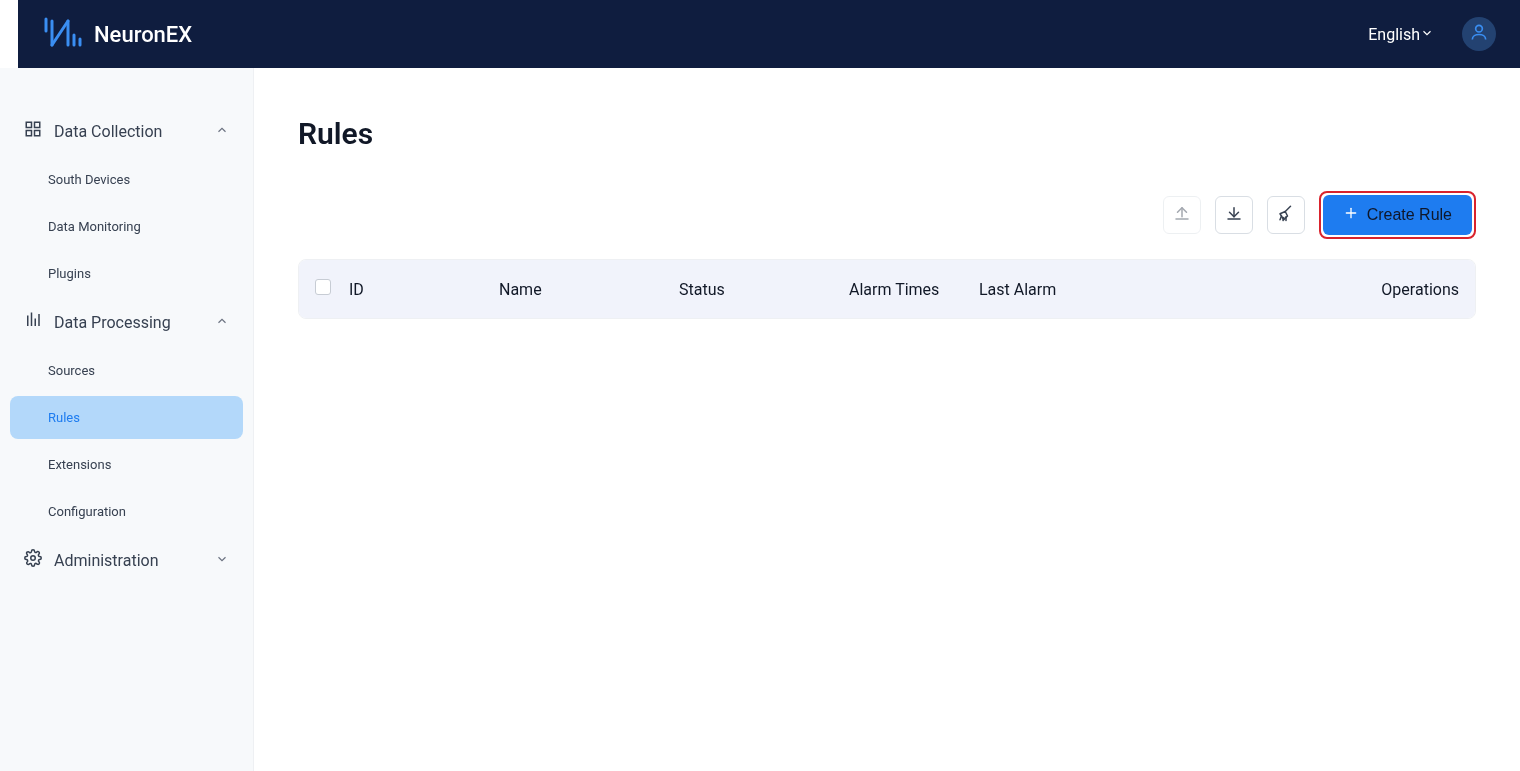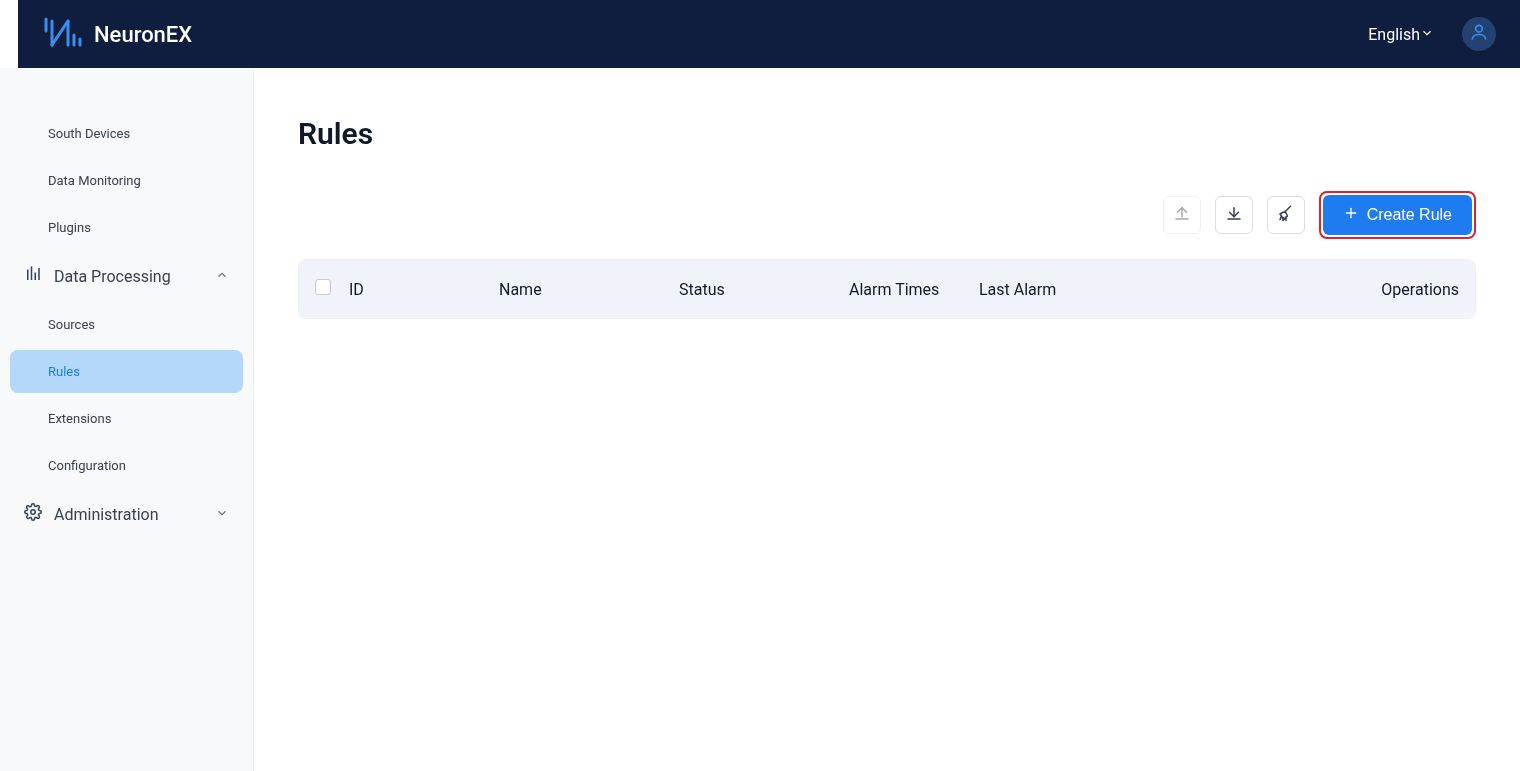--- a/index.html
+++ b/index.html
@@ -116,21 +116,21 @@
       justify-content: center;
       cursor: pointer;
     }
     .icon-btn.disabled {
       opacity: 0.45;
       cursor: default;
     }
     .primary-btn {
       height: 40px;
       background: #1e7cf0;
-      color: #ffffff;
+      color: #0f172a;
       border-radius: 6px;
       display: flex;
       align-items: center;
       gap: 8px;
       padding: 0 20px;
       font-size: 16px;
       border: none;
       cursor: pointer;
     }
     .highlight-box {
@@ -214,20 +214,38 @@
         </svg>
       </span>
     </div>
   </div>
 </div>
 
 <div class="layout">
 
   <div class="sidebar">
 
+    <div class="side-group-head">
+      <div class="left">
+        <span>
+          <svg width="18" height="18" viewBox="0 0 24 24" fill="none" stroke="#374151" stroke-width="2">
+            <rect x="3" y="3" width="7" height="7"></rect>
+              <rect x="14" y="3" width="7" height="7"></rect>
+            <rect x="3" y="14" width="7" height="7"></rect>
+              <rect x="14" y="14" width="7" height="7"></rect>
+          </svg>
+        </span>
+        <span>Data Collection</span>
+      </div>
+      <span>
+        <svg width="14" height="14" viewBox="0 0 24 24" fill="none" stroke="#6b7280" stroke-width="2">
+            <polyline points="18 15 12 9 6 15"></polyline>
+          </svg>
+      </span>
+    </div>
     <div class="side-item">South Devices</div>
     <div class="side-item">Data Monitoring</div>
     <div class="side-item">Plugins</div>
 
     <div class="side-group-head">
       <div class="left">
         <span>
           <svg width="18" height="18" viewBox="0 0 24 24" fill="none" stroke="#374151" stroke-width="2">
             <line x1="5" y1="6" x2="5" y2="20"></line>
               <line x1="10" y1="2" x2="10" y2="20"></line>

